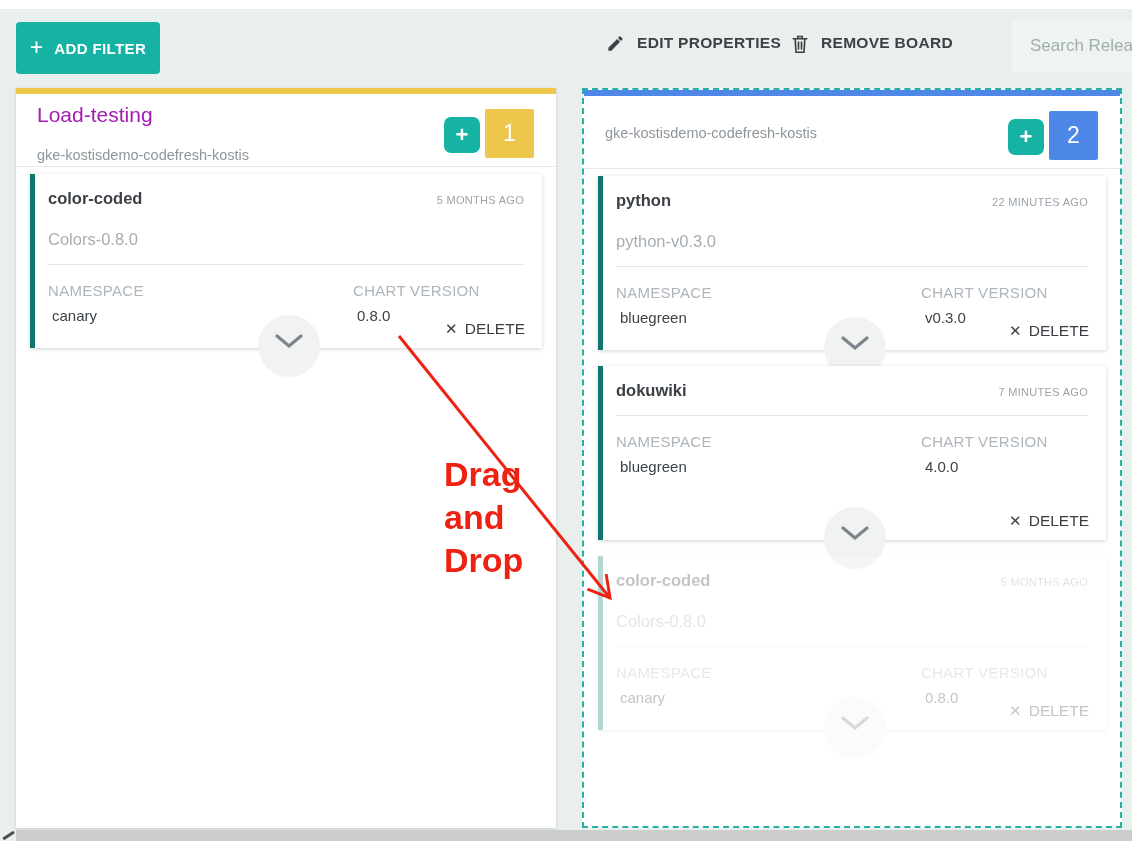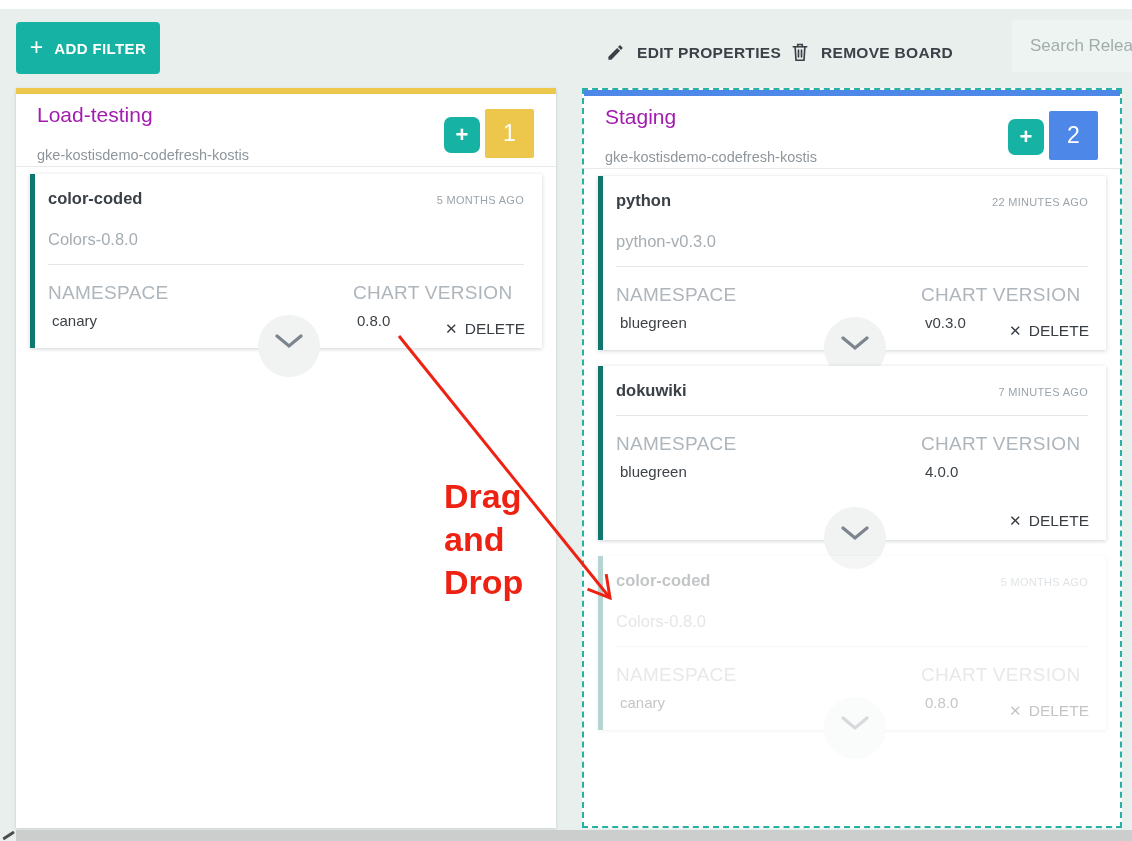--- a/index.html
+++ b/index.html
@@ -17,21 +17,21 @@
     position:absolute; left:16px; top:22px; width:144px; height:52px;
     background:#16b3a4; border:none; border-radius:4px; cursor:pointer;
     display:flex; align-items:center; justify-content:center; gap:11px;
     color:#fff;
   }
   .add-filter-btn .plus { font-size:23px; font-weight:400; line-height:1; margin-top:-2px; }
   .add-filter-btn .lbl { font-size:15px; font-weight:700; letter-spacing:.4px; }
 
   .tool-action {
     position:absolute; top:34px; height:28px;
-    display:flex; align-items:flex-end; gap:12px;
+    display:flex; align-items:flex-start; gap:12px;
     font-size:15.5px; font-weight:700; letter-spacing:.3px; color:#3b4147;
     cursor:pointer; background:none; border:none;
   }
   .tool-action svg { display:block; }
   .edit-props { left:606px; }
   .remove-board { left:791px; }
 
   .search-input {
     position:absolute; left:1012px; top:20px; width:260px; height:52px;
     background:#eef4f2; border:none; outline:none;
@@ -75,21 +75,21 @@
     background:#fff; border-left:5px solid #0f766e;
     box-shadow:0 1px 4px rgba(40,50,60,.22);
     padding:15px 18px 0 13px;
   }
   .card-row1 { display:flex; justify-content:space-between; align-items:baseline; }
   .card-title { font-size:16.5px; font-weight:700; color:#3a4046; }
   .card-time  { font-size:11px; font-weight:400; color:#9ba4ab; letter-spacing:.3px; }
   .card-sub   { font-size:16.5px; color:#a6adb2; margin-top:22px; }
   .card-divider { height:1px; background:#e4e6e7; margin:15px 0 17px 0; }
   .card-meta { display:grid; grid-template-columns:305px 1fr; }
-  .meta-label { font-size:19px; color:#aeb5bb; letter-spacing:.3px; }
+  .meta-label { font-size:15px; color:#aeb5bb; letter-spacing:.3px; }
   .meta-value { font-size:15px; color:#3c4247; margin-top:8px; padding-left:4px; }
 
   .expand-circle {
     position:absolute; left:50%; bottom:-29px; transform:translateX(-50%);
     width:62px; height:62px; border-radius:50%; background:#f1f2f2;
     display:flex; justify-content:center; padding-top:19px; cursor:pointer;
   }
   .delete-btn {
     position:absolute; right:17px; bottom:10px;
     display:flex; align-items:center; gap:7px; cursor:pointer;
@@ -97,21 +97,21 @@
     font-family:"Liberation Sans", sans-serif;
     font-size:15.5px; color:#383e44;
   }
   .delete-btn .x { font-size:15px; color:#383e44; }
 
   .ghost { opacity:.3; margin-top:14px; }
 
   
   .annot-svg { position:absolute; left:0; top:0; z-index:50; pointer-events:none; }
   .annot-text {
-    position:absolute; left:444px; top:475px; z-index:51; pointer-events:none;
+    position:absolute; left:444px; top:453px; z-index:51; pointer-events:none;
     color:#ee2213; font-size:34px; font-weight:600; line-height:43px;
   }
 
   
   .hscrollbar {
     position:absolute; left:16px; top:830px; width:1116px; height:11px;
     background:#cccecd; cursor:pointer;
   }
   .resize-mark {
     position:absolute; left:2px; top:834px; width:13px; height:2.6px;
@@ -192,21 +192,20 @@
         <span>DELETE</span>
       </button>
     </div>
 
   </div>
 </div>
 
 <div class="column column-right">
   <div class="top-bar" style="background-color: rgb(77, 136, 232);"></div>
   <div class="col-header">
-    <div class="col-title">Staging</div>
     <div class="col-sub">gke-kostisdemo-codefresh-kostis</div>
     <button class="add-btn">
       <span>+</span>
     </button>
     <div class="count-badge" style="background-color: rgb(77, 136, 232);">
       <span>2</span>
     </div>
   </div>
   <div class="cards">
 

